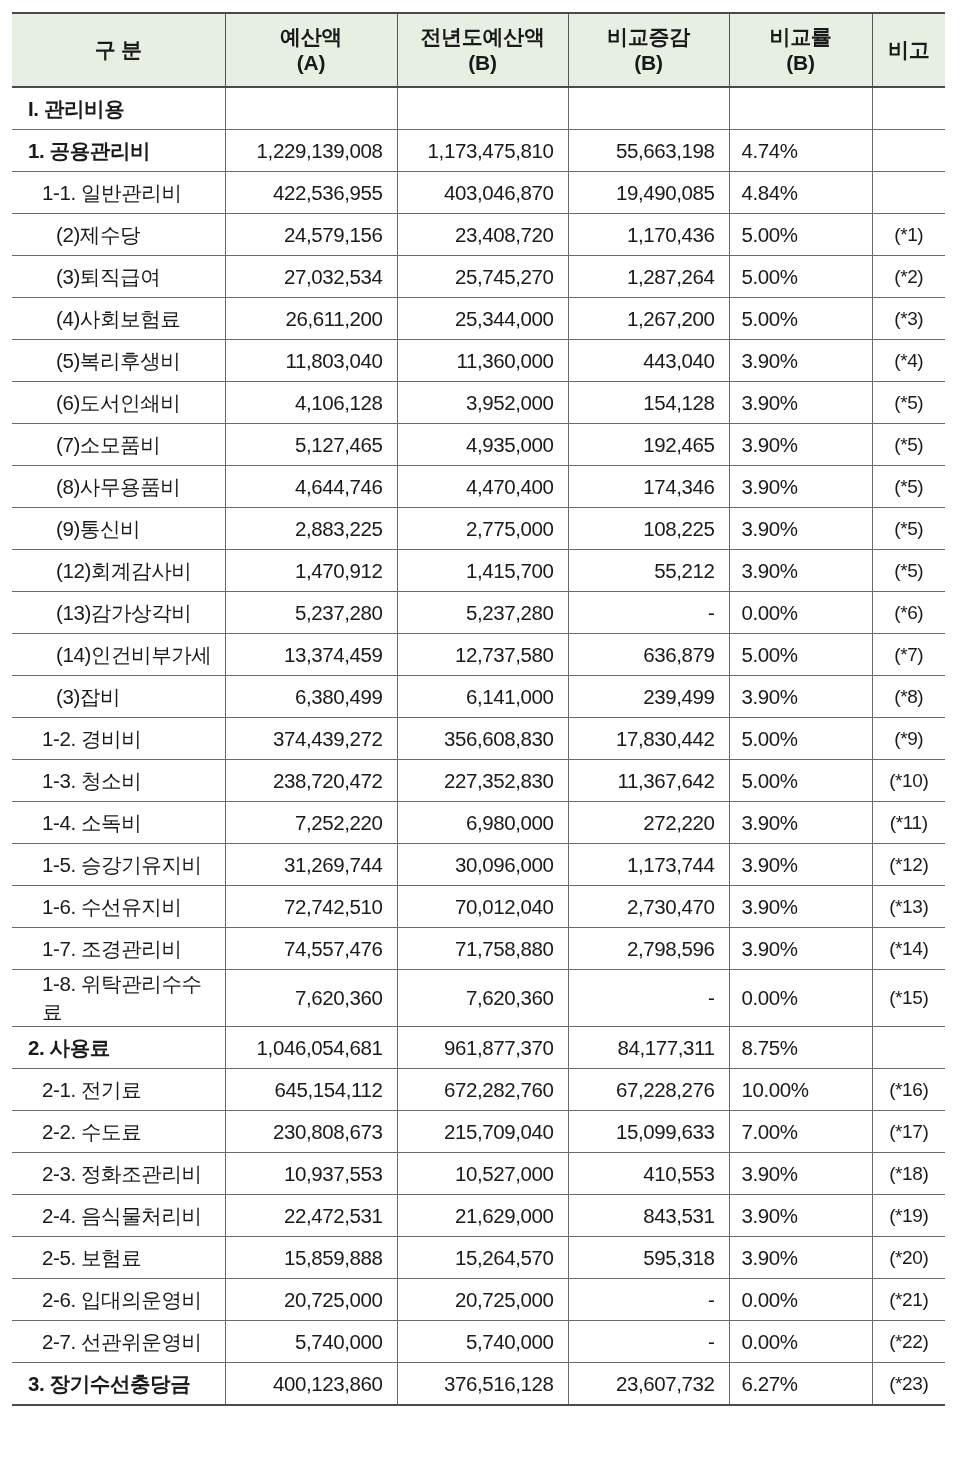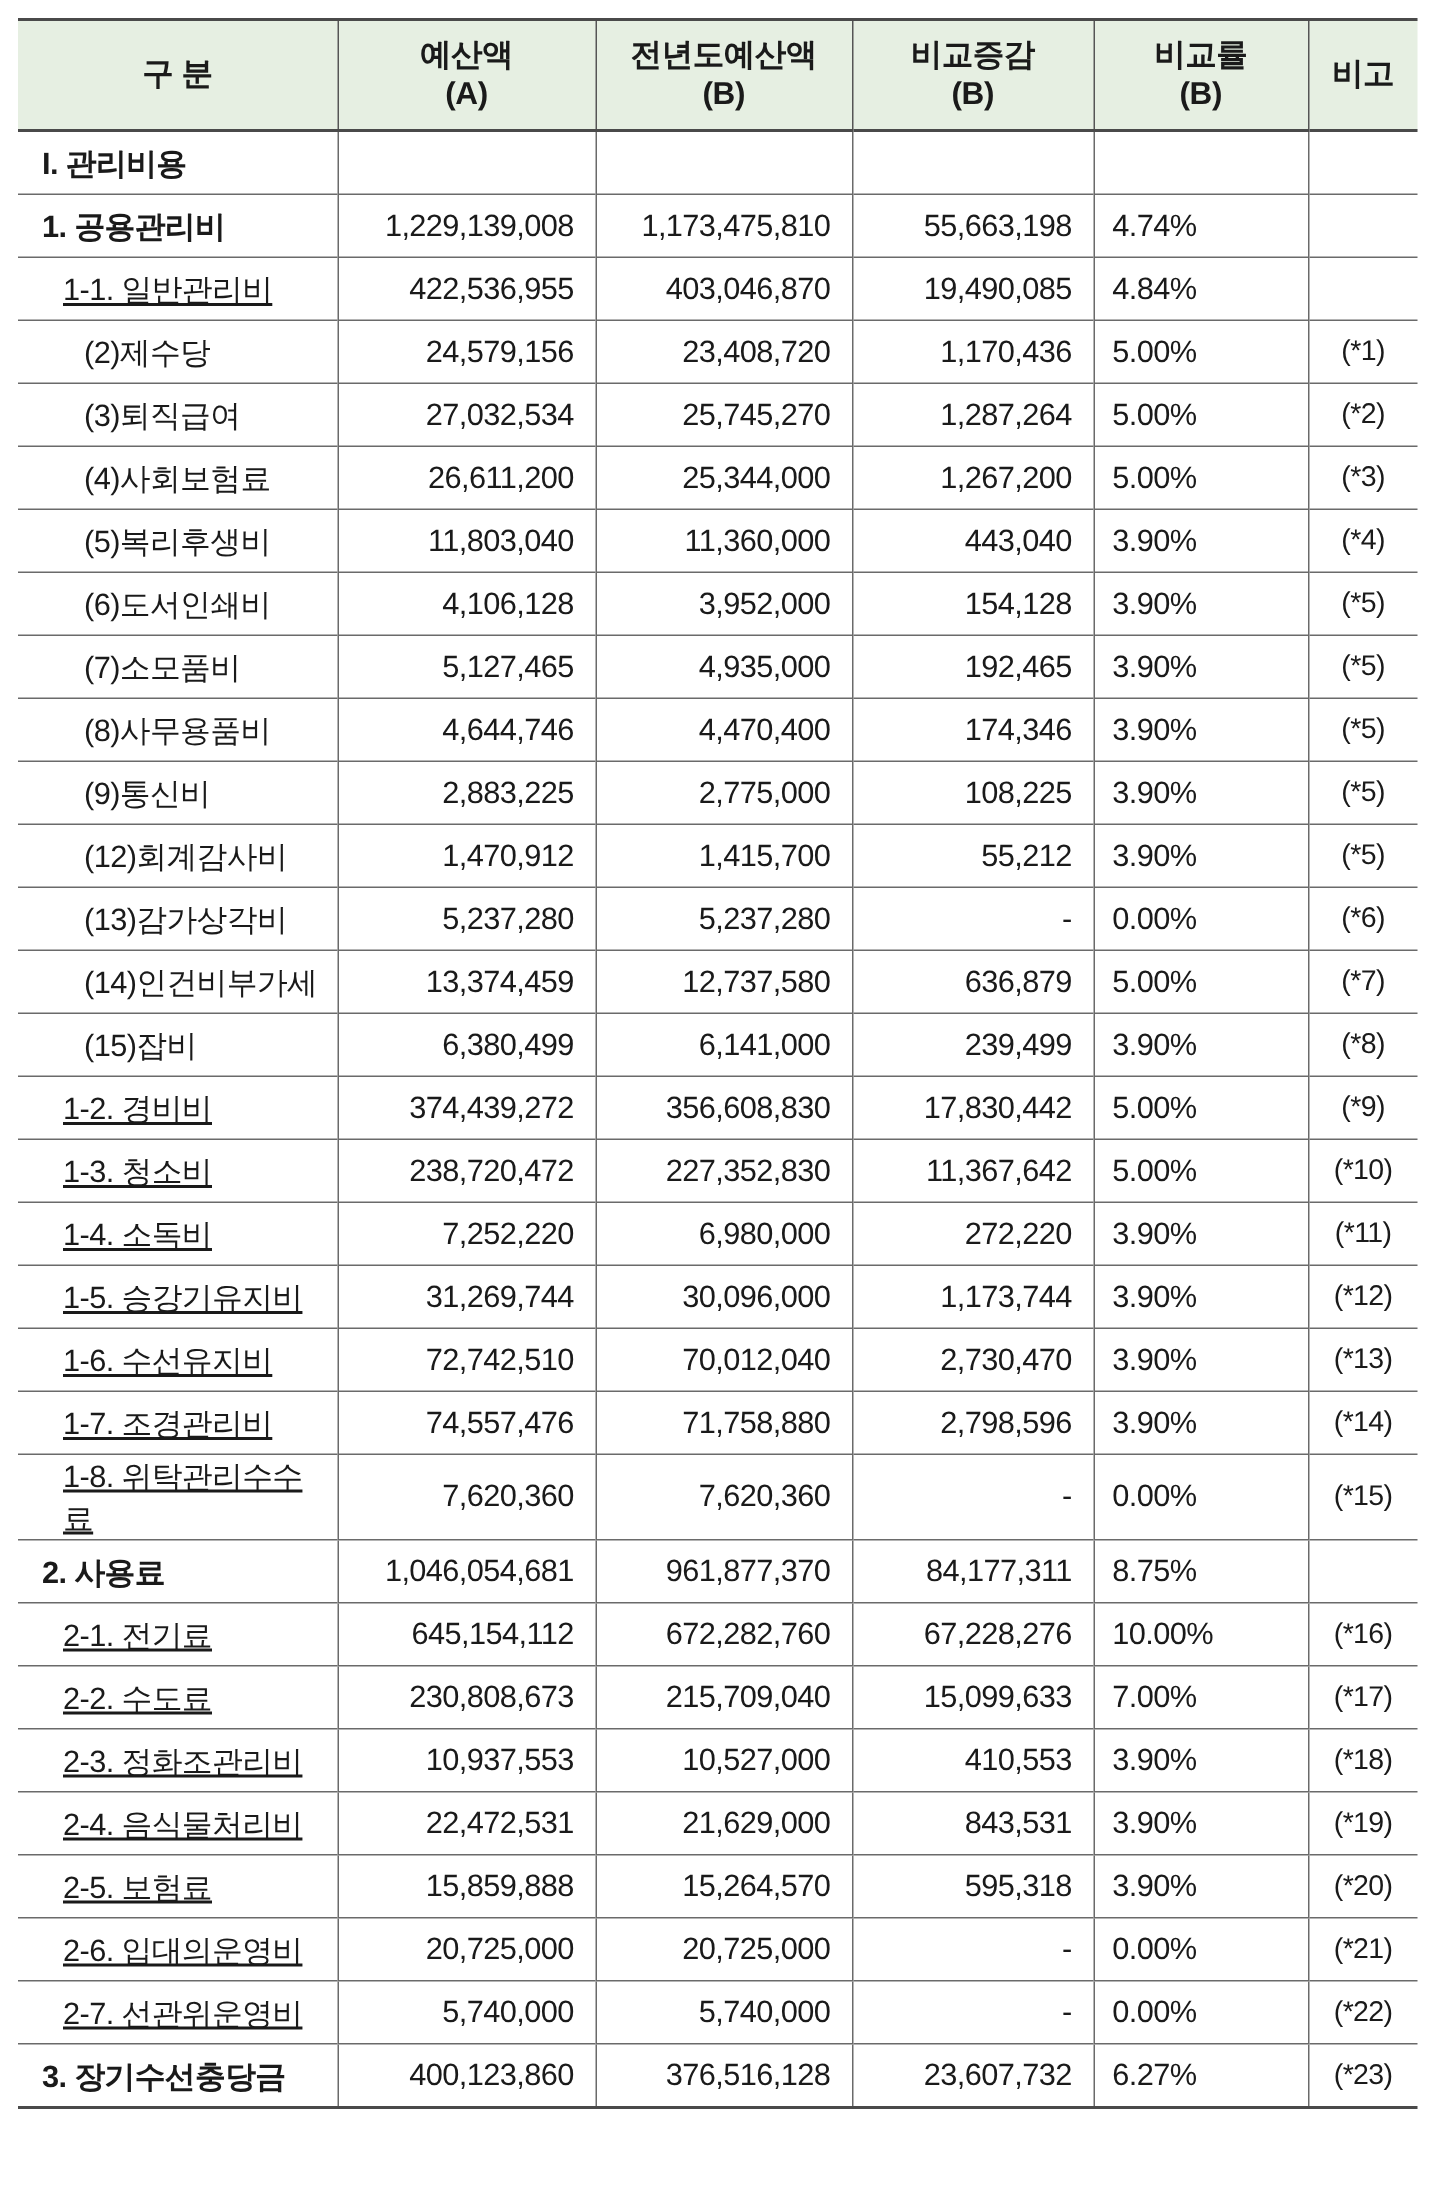--- a/index.html
+++ b/index.html
@@ -66,21 +66,21 @@
   }
   tbody tr:first-child td { border-top: none; }
   tbody td.last { border-right: none; }
 
   tbody td.label  { text-align: left; }
   tbody td.num    { text-align: right; padding-right: 14px; }
   tbody td.rate   { padding-right: 18px; }
   tbody td.note   { text-align: center; padding: 0 2px; font-size: 19px; }
 
   tbody td.label.ind0 { padding-left: 16px; font-weight: bold; }
-  tbody td.label.ind1 { padding-left: 30px; text-decoration: underline; }
+  tbody td.label.ind1 { padding-left: 30px; }
   tbody td.label.ind2 { padding-left: 44px; }
 </style>
 </head>
 <body>
 
 <div id="budget-table-wrap">
   <table class="budget">
     <colgroup>
       <col class="c-label">
         <col class="c-a">
@@ -222,21 +222,21 @@
         </tr>
         <tr>
           <td class="label ind2">(14)인건비부가세</td>
           <td class="num">13,374,459</td>
           <td class="num">12,737,580</td>
           <td class="num">636,879</td>
           <td class="rate">5.00%</td>
           <td class="note last">(*7)</td>
         </tr>
         <tr>
-          <td class="label ind2">(15)잡비</td>
+          <td class="label ind2">(3)잡비</td>
           <td class="num">6,380,499</td>
           <td class="num">6,141,000</td>
           <td class="num">239,499</td>
           <td class="rate">3.90%</td>
           <td class="note last">(*8)</td>
         </tr>
         <tr>
           <td class="label ind1">1-2. 경비비</td>
           <td class="num">374,439,272</td>
           <td class="num">356,608,830</td>

